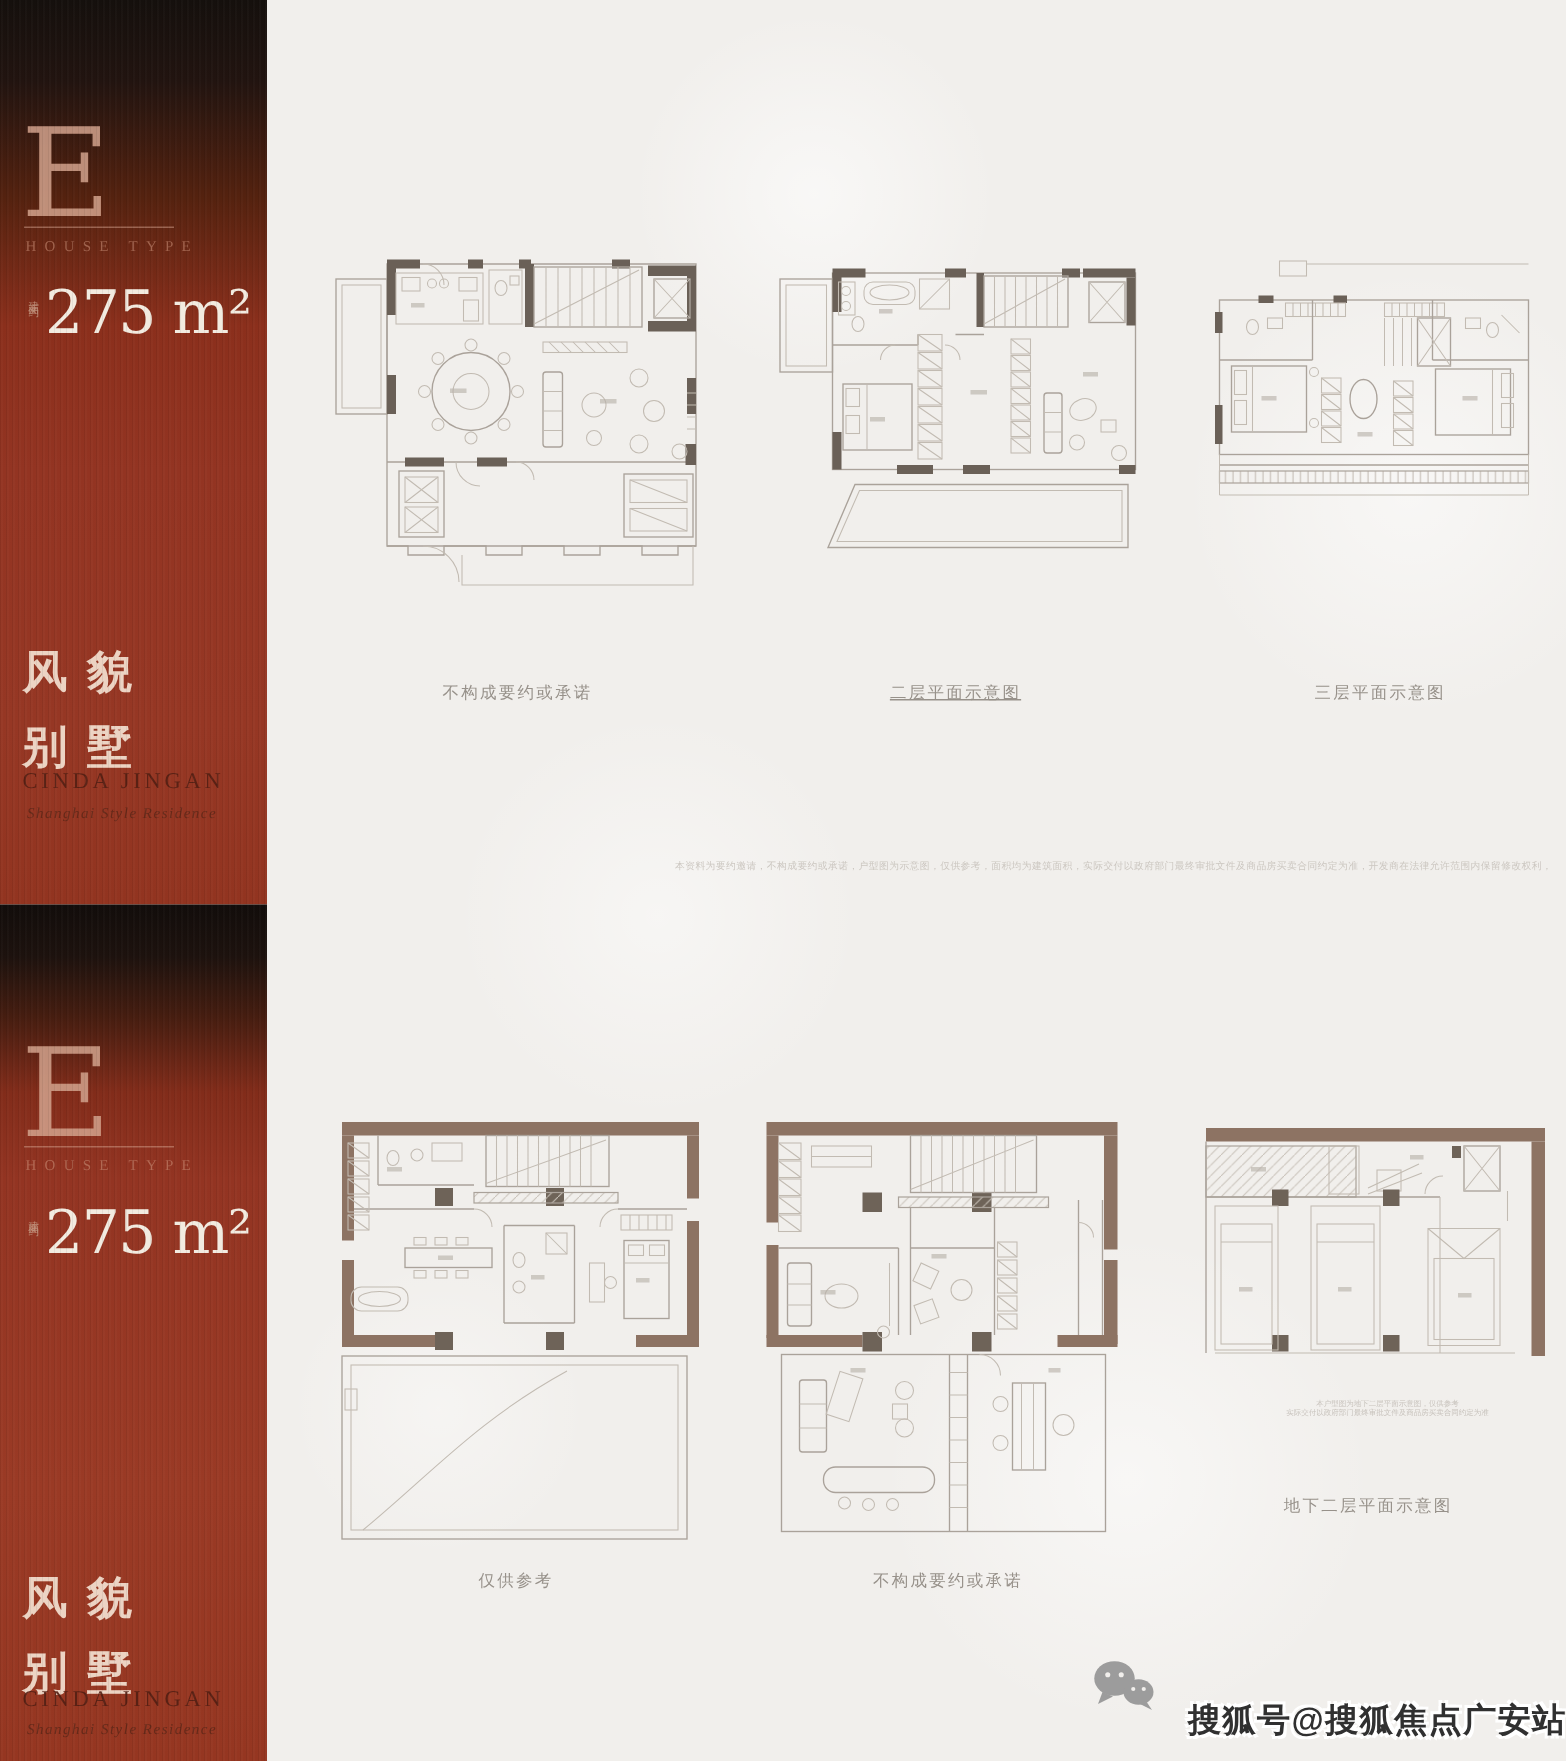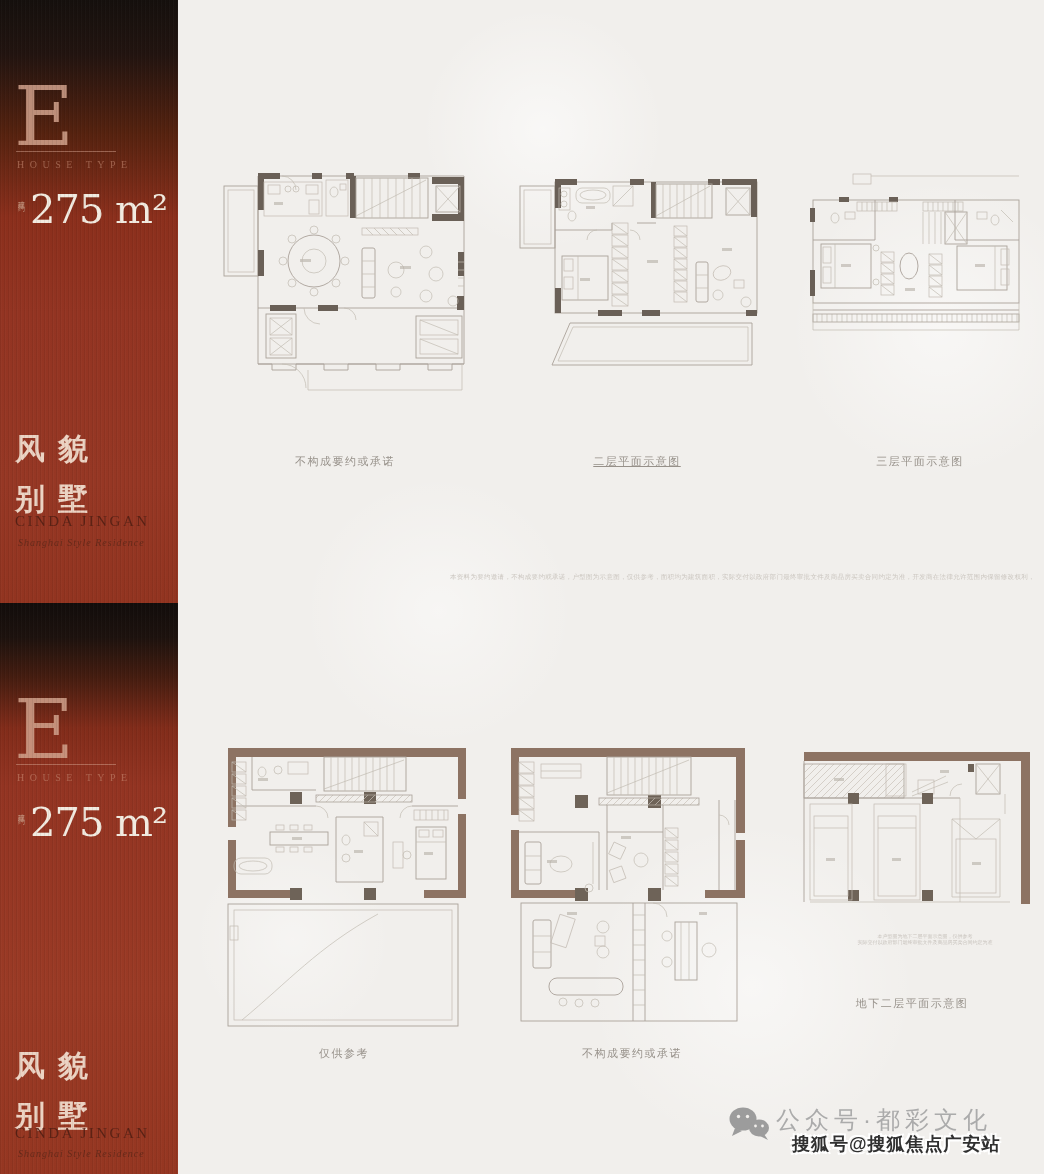--- a/index.html
+++ b/index.html
@@ -68,21 +68,21 @@
   svg .ln{ fill:none; stroke:#aaa29a; stroke-width:.9; }
   svg .lt{ fill:none; stroke:#c2bbb2; stroke-width:.7; }
   svg .wd{ fill:#6a6057; }           
   svg .wb{ fill:#8d7363; }           
   svg .cl{ fill:#6e6358; }           
   svg .tx{ fill:#b6afa7; opacity:.6; } 
 
   
   .wechat-label{ left:776px; top:1104px; font-size:24px; letter-spacing:5px;
     color:#ababab; white-space:nowrap; }
-  .sohu-watermark{ left:792px; top:1132px; font-size:18px; font-weight:bold; color:#303030;
+  .sohu-watermark{ left:792px; top:1132px; font-size:22px; font-weight:bold; color:#303030;
     letter-spacing:1px; white-space:nowrap;
     text-shadow:-2px -2px 0 #fff, 2px -2px 0 #fff, -2px 2px 0 #fff, 2px 2px 0 #fff; }
 </style>
 </head>
 <body>
 
 <div class="canvas">
 
   <div class="abs sidebar s1">
     <div class="abs type-letter">E</div>
@@ -516,16 +516,15 @@
       <ellipse cx="31" cy="22" rx="10" ry="8.5"></ellipse>
       <polygon points="36,28 40,34 32,30"></polygon>
     </g>
     <g fill="#f1efec">
       <circle cx="10.5" cy="10.5" r="1.7"></circle>
         <circle cx="19.5" cy="10.5" r="1.7"></circle>
       <circle cx="27.5" cy="20" r="1.4"></circle>
         <circle cx="34.5" cy="20" r="1.4"></circle>
     </g>
   </svg>
-  <div class="abs wechat-label">公众号·都彩文化</div>
   <div class="abs sohu-watermark">搜狐号@搜狐焦点广安站</div>
 
 </div>
 
 </body></html>

